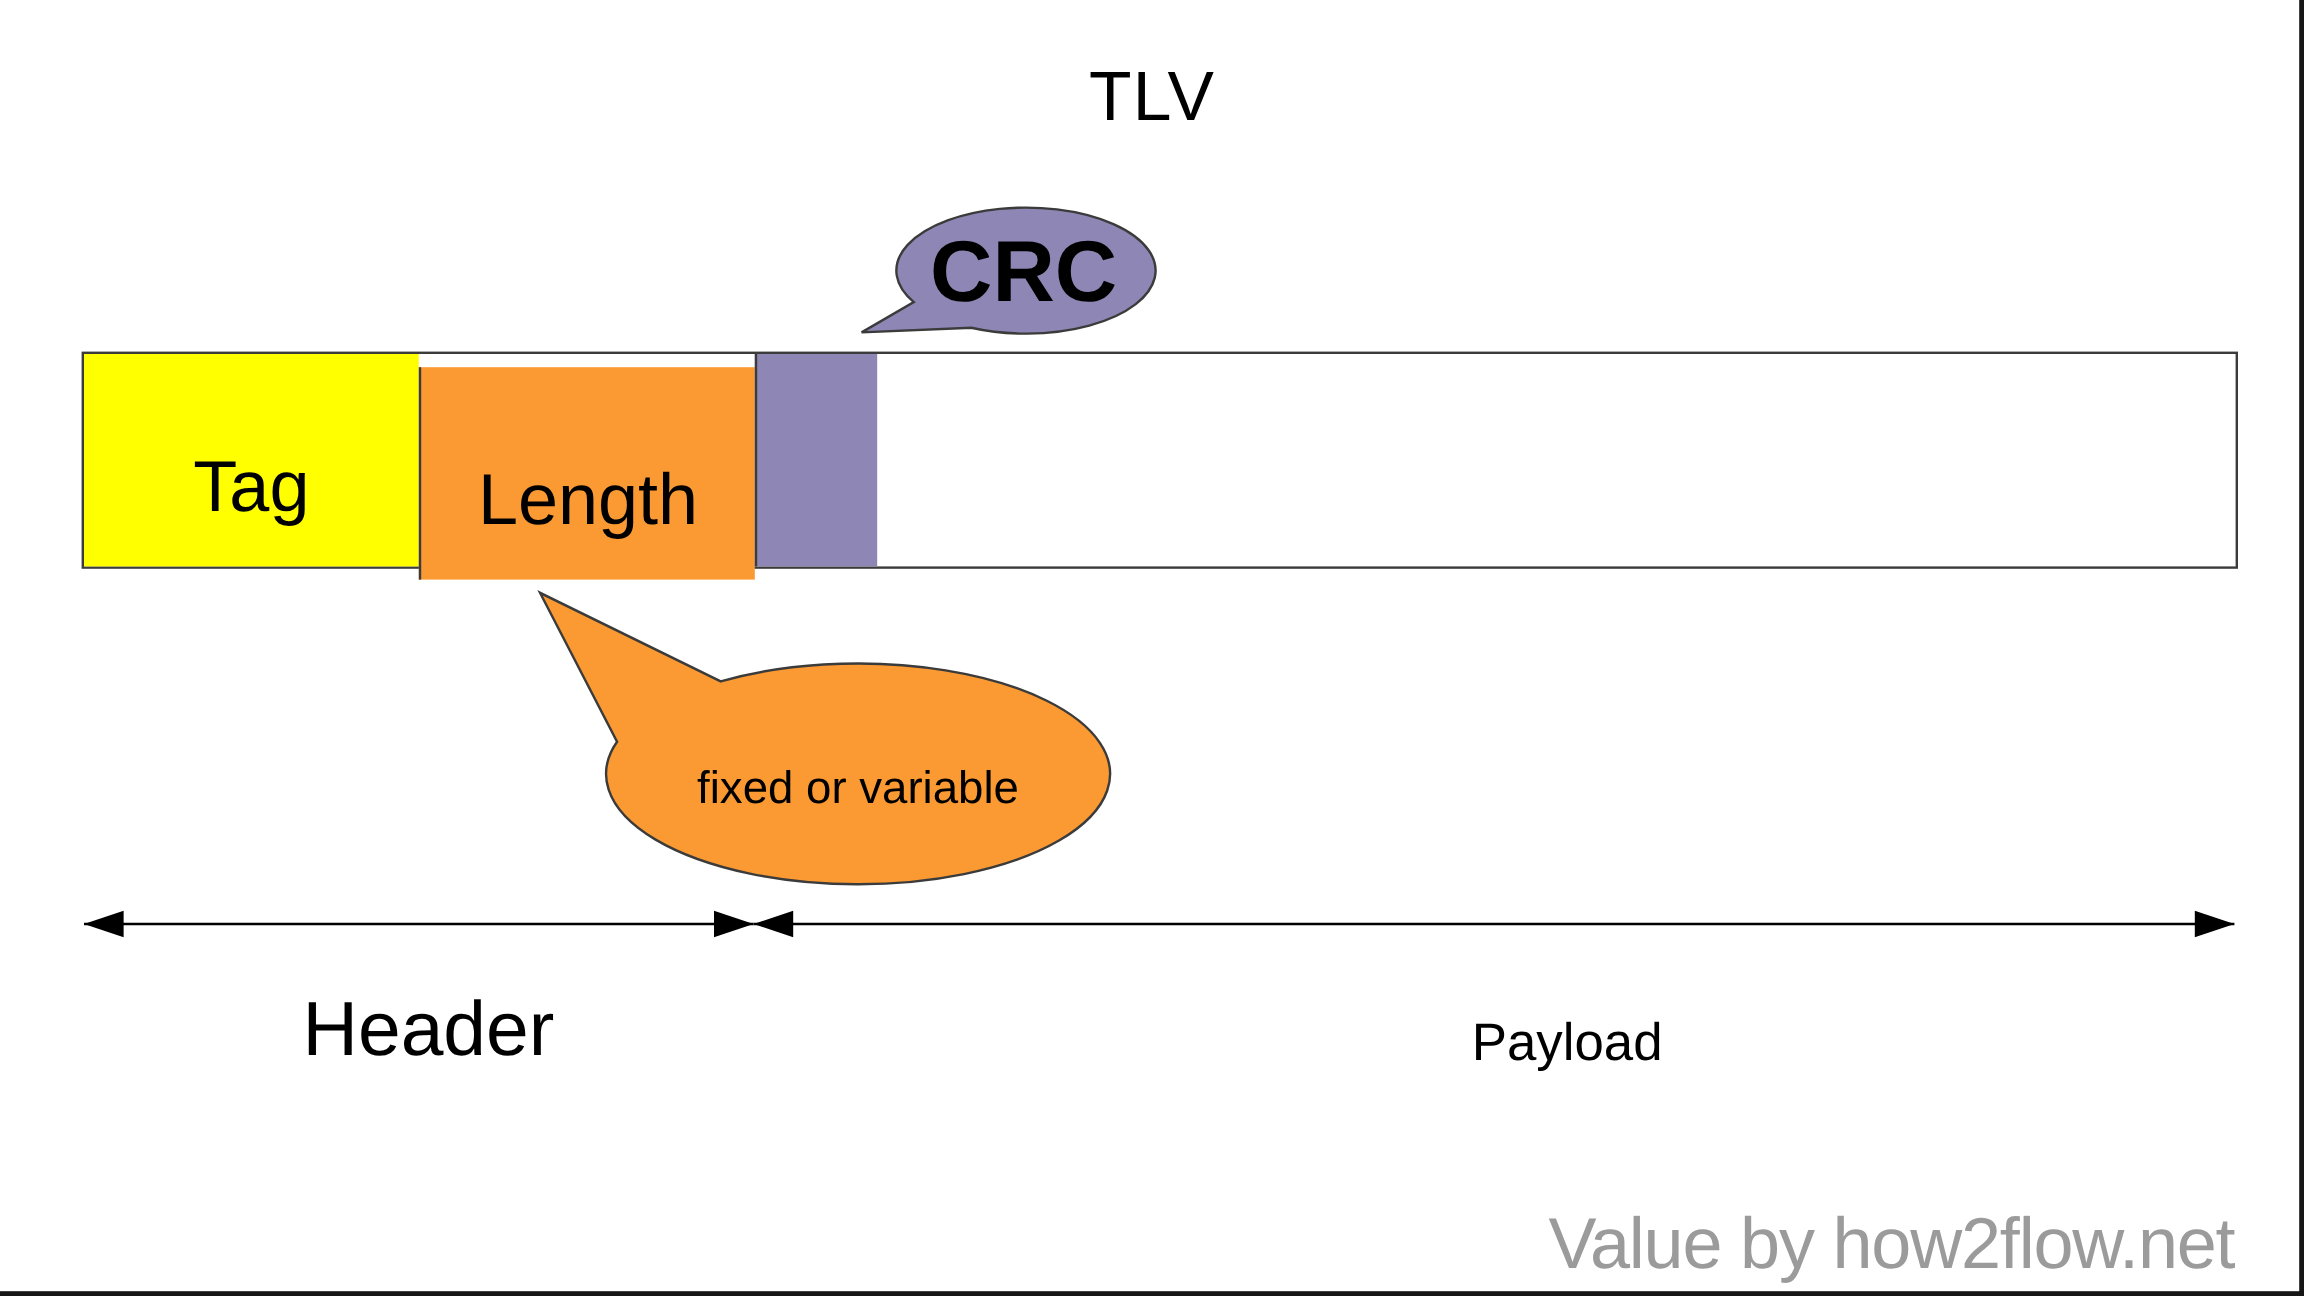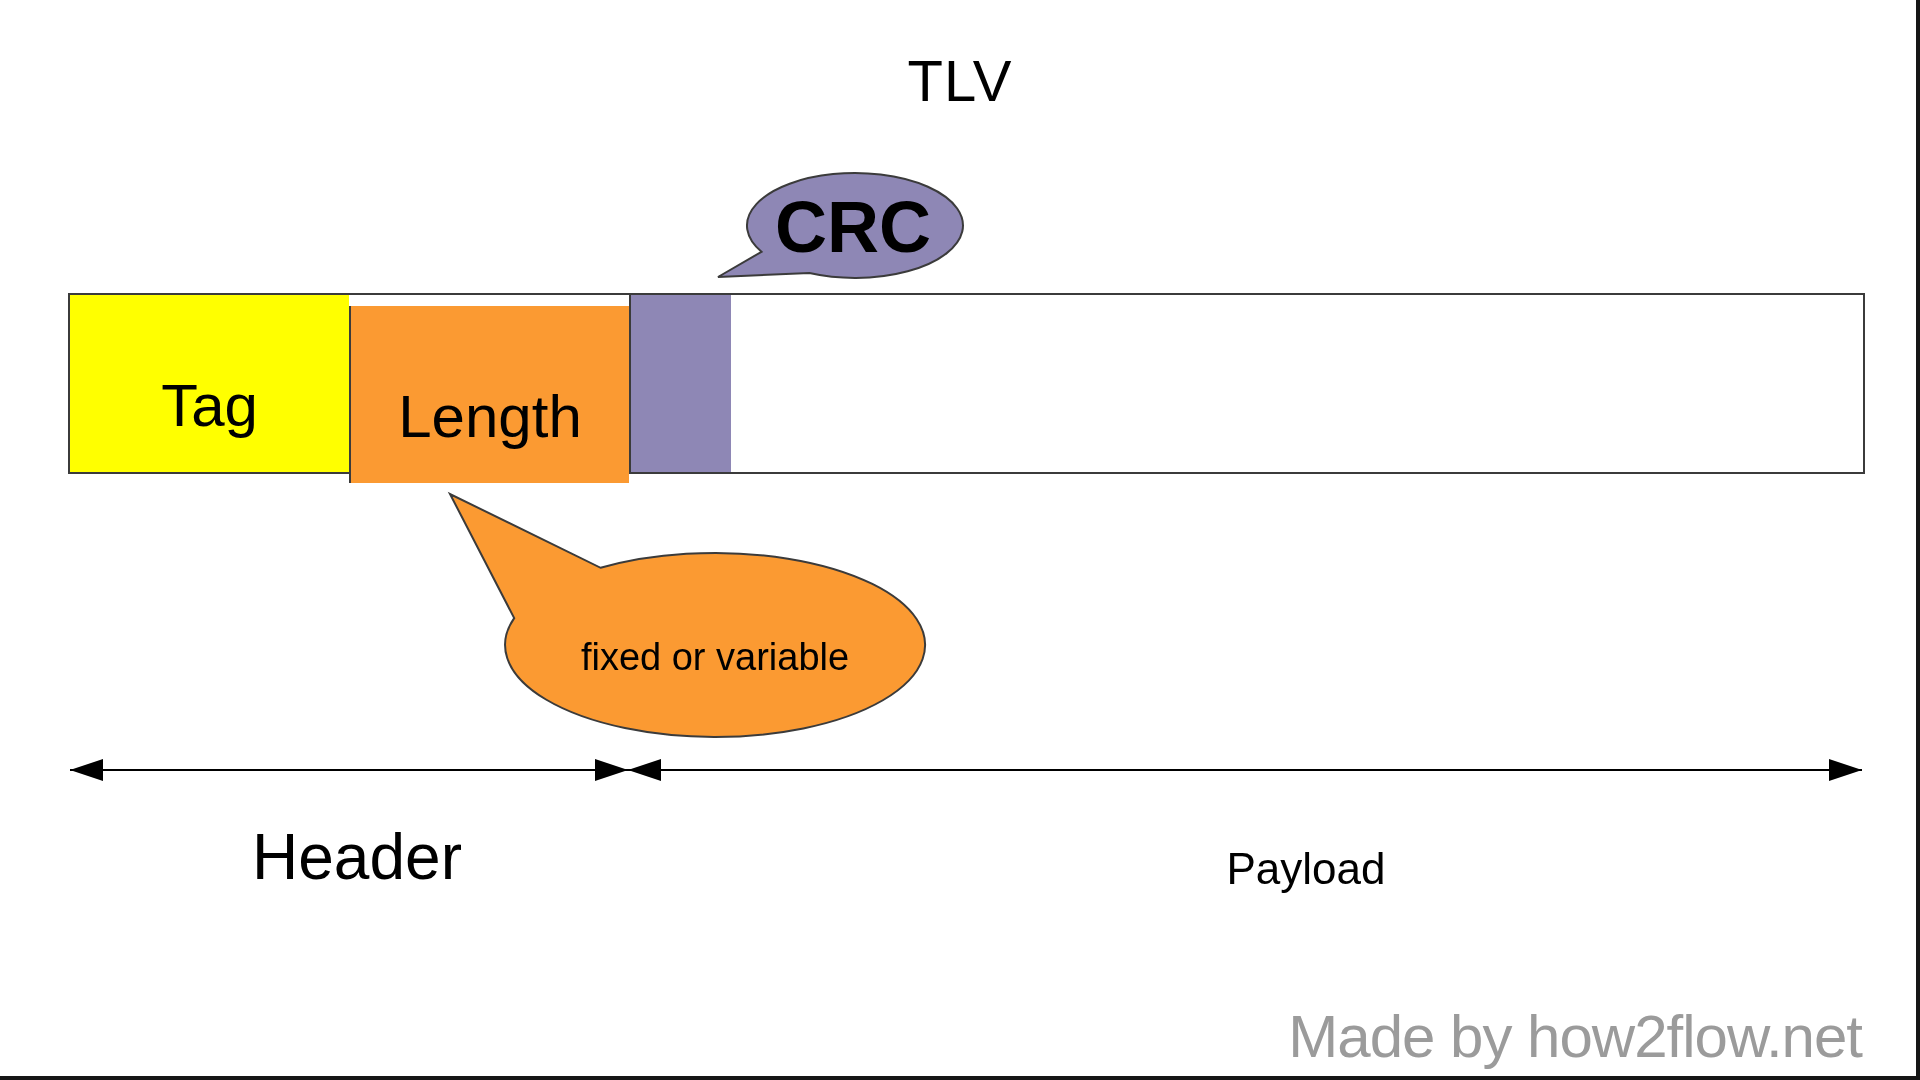--- a/index.html
+++ b/index.html
@@ -70,16 +70,16 @@
     <polygon points="1862,770 1829,759 1829,781" fill="#000000"></polygon>
   </g>
 </svg>
 
 <div id="crc-label" class="abs center">CRC</div>
 <div id="note-label" class="abs center">fixed or variable</div>
 
 <div id="header-label" class="abs center">Header</div>
 <div id="payload-label" class="abs center">Payload</div>
 
-<div id="watermark" class="abs" style="color: rgb(155, 155, 155);">Made by how2flow.net</div>
+<div id="watermark" class="abs" style="color: rgb(155, 155, 155);">Value by how2flow.net</div>
 
 <div id="edge-right" class="abs" style="background-color: rgb(22, 22, 22);"></div>
 <div id="edge-bottom" class="abs" style="background-color: rgb(22, 22, 22);"></div>
 
 </body></html>

